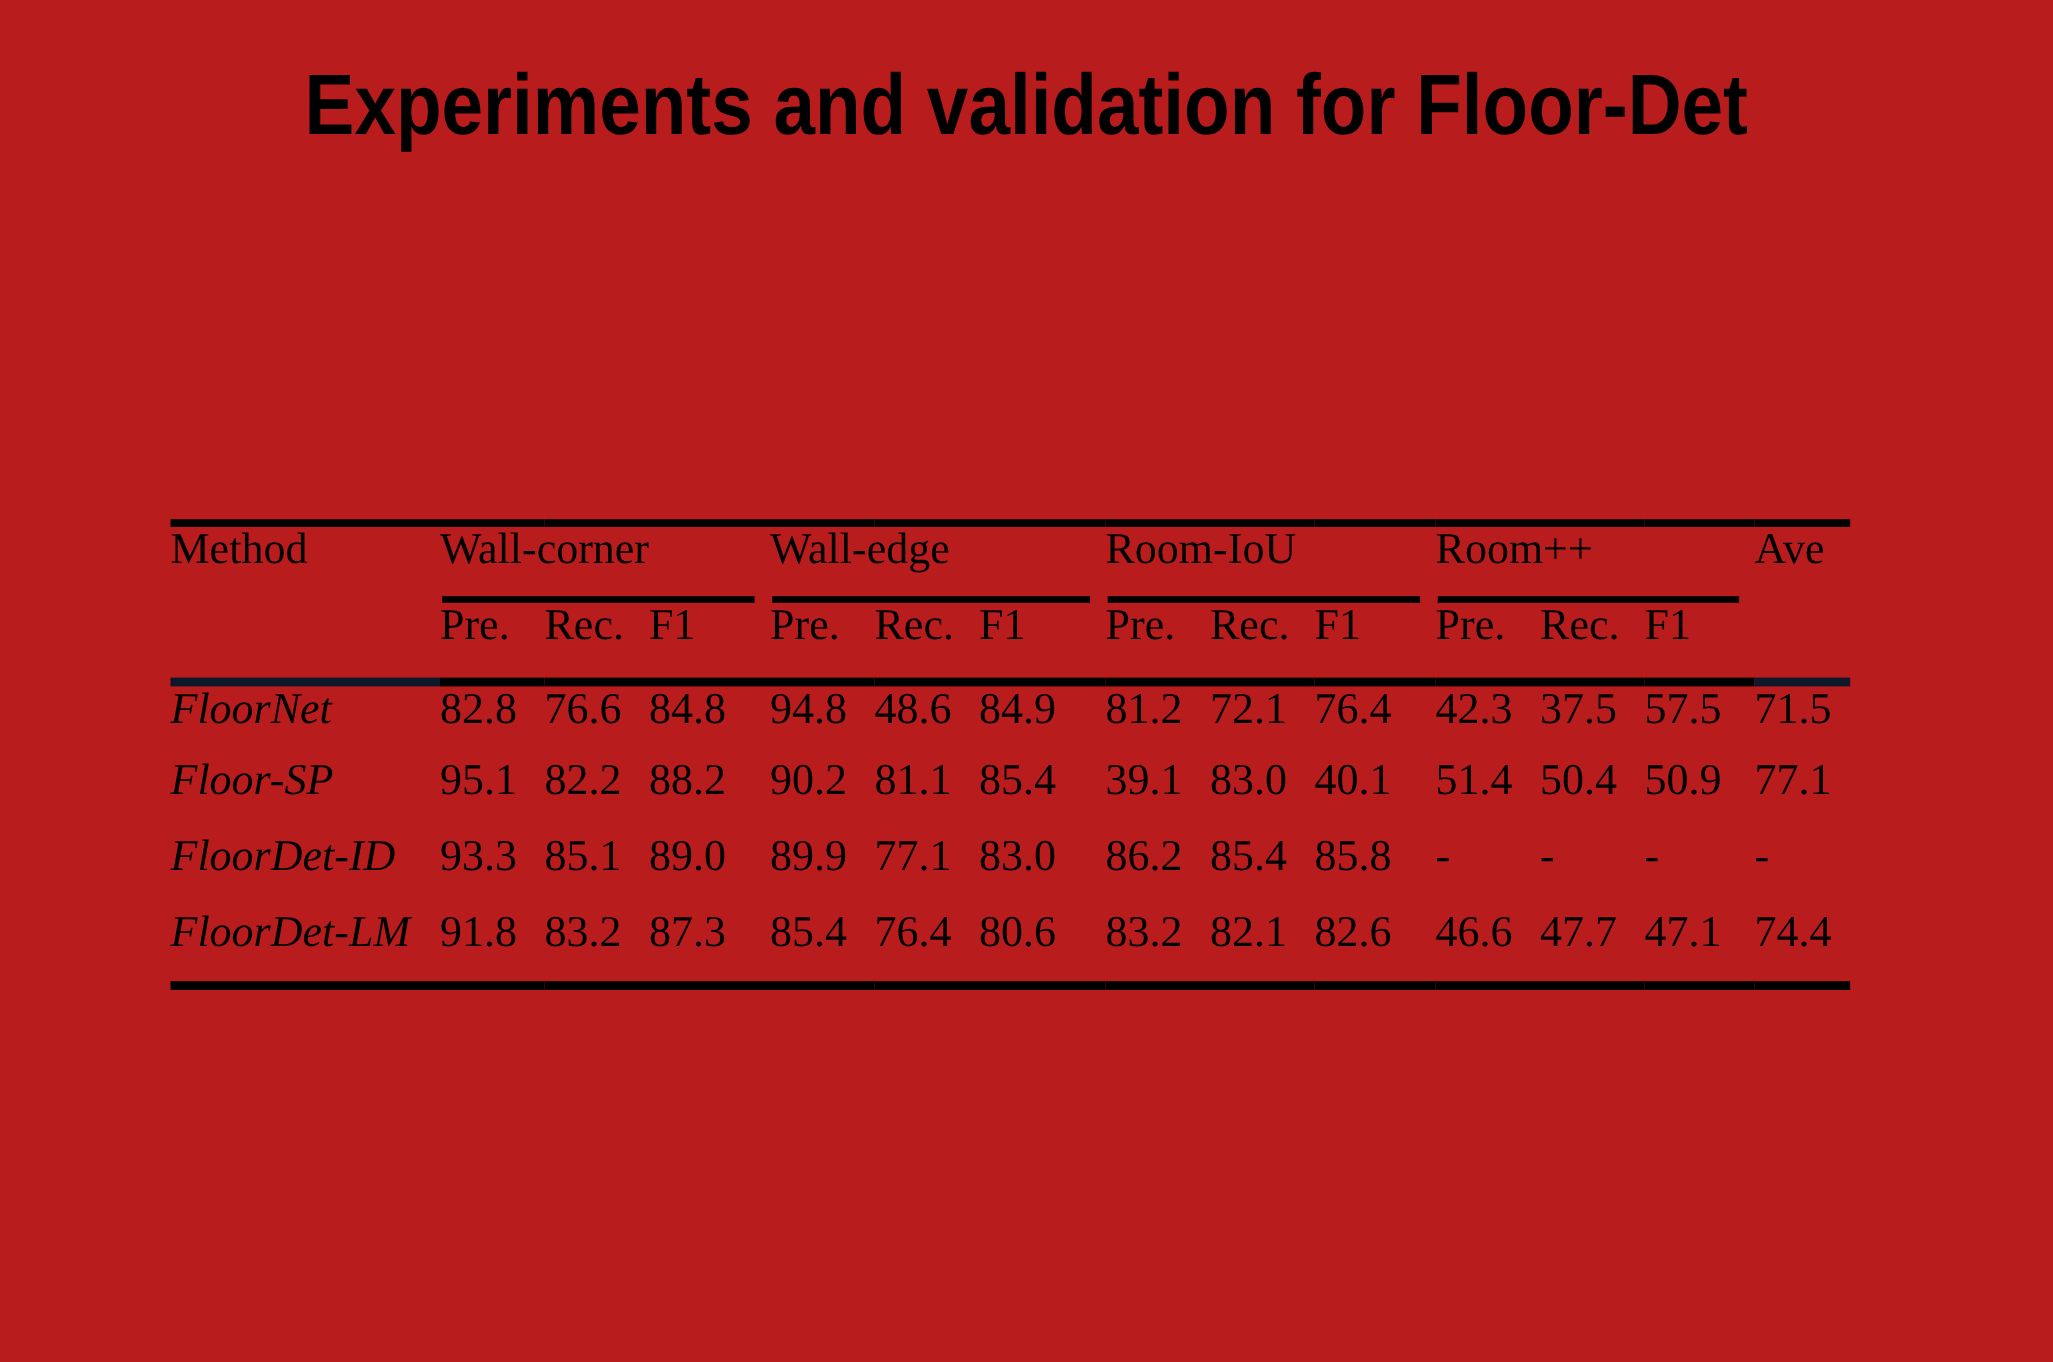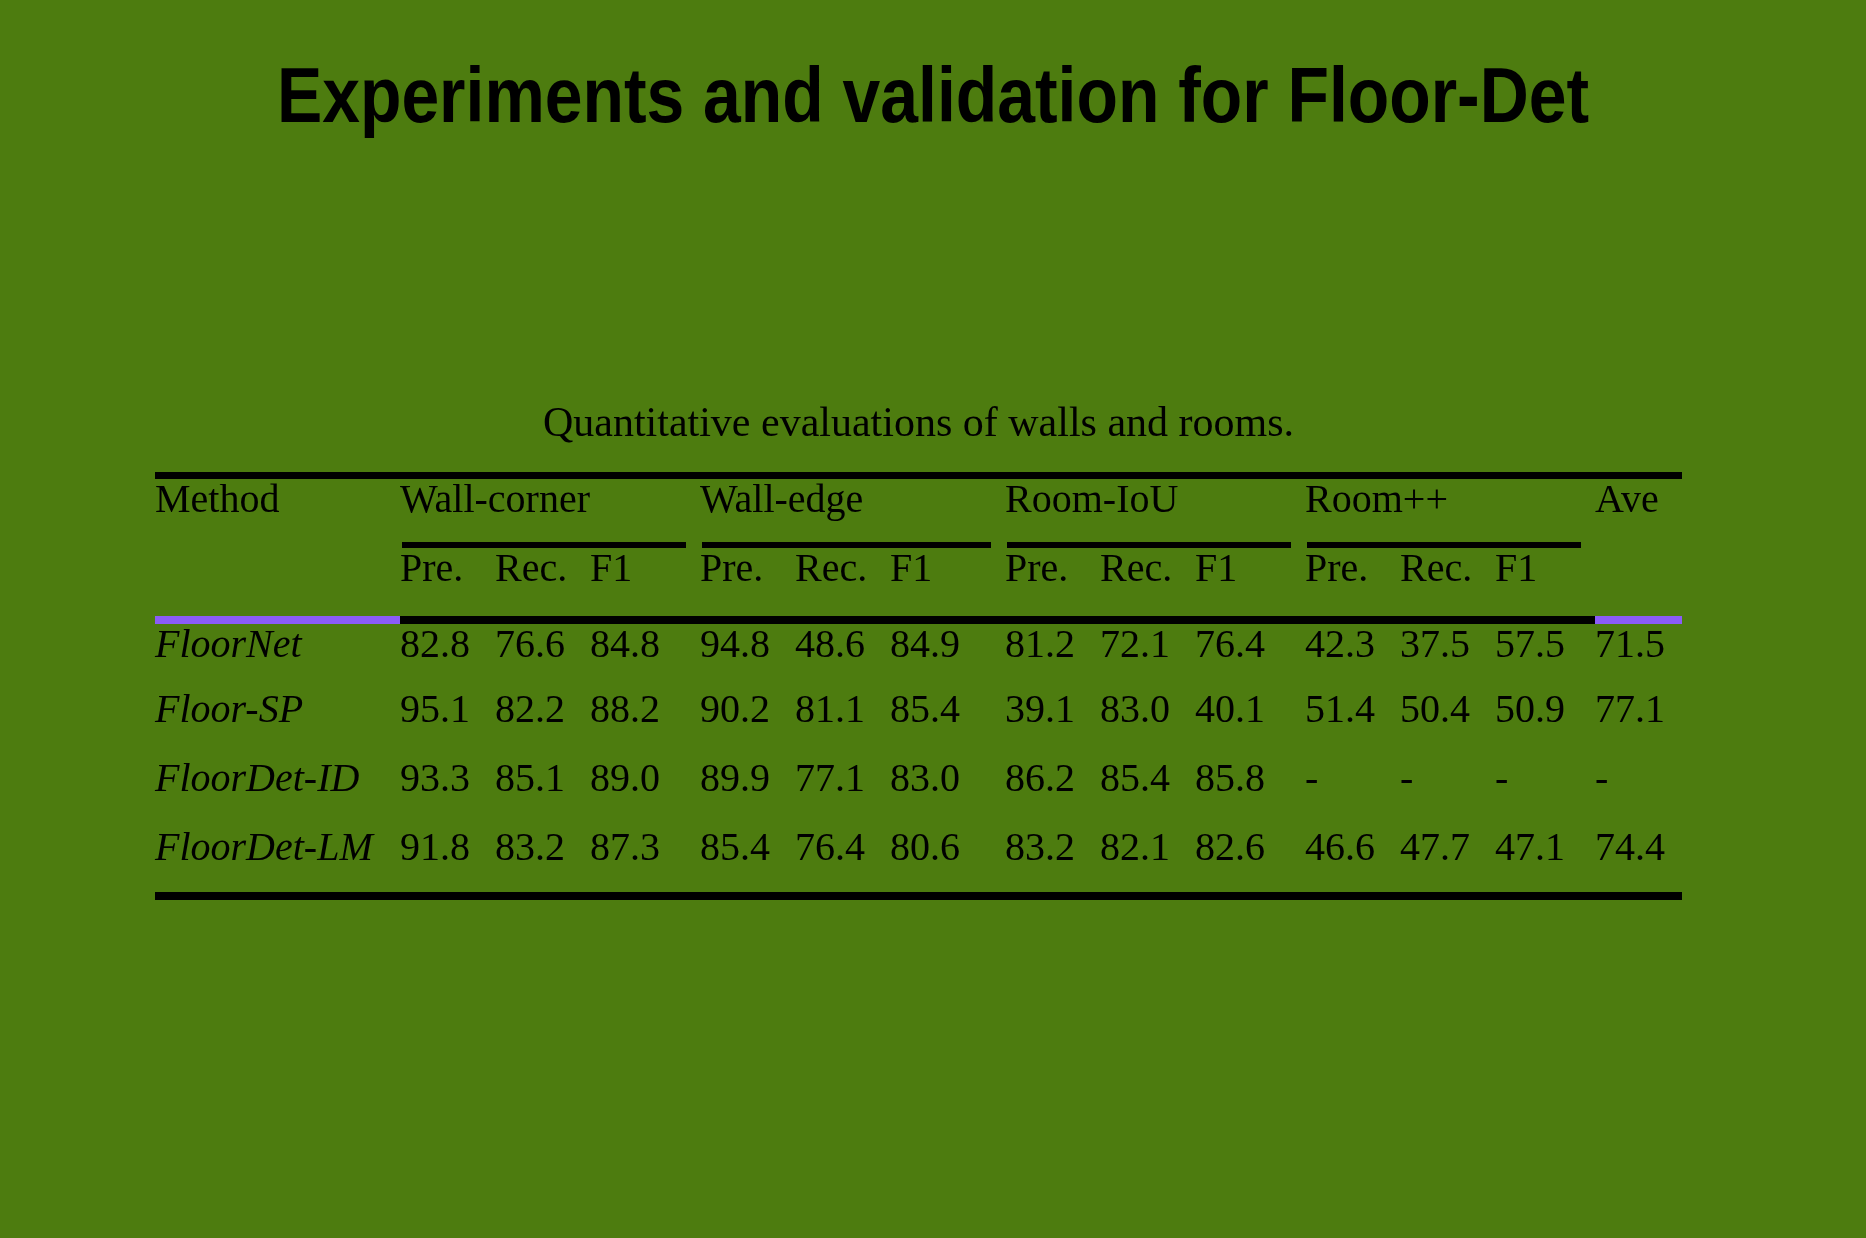--- a/index.html
+++ b/index.html
@@ -4,21 +4,21 @@
 <style>
   html, body {
     margin: 0;
     padding: 0;
     background: #ffffff;
   }
   .slide {
     position: relative;
     width: 1866px;
     height: 1238px;
-    background: #4d7c0f;
+    background: #b91c1c;
     color: #000000;
     overflow: hidden;
     font-family: "Liberation Serif", serif;
   }
   .slide-title {
     position: absolute;
     top: 56px;
     left: 0;
     right: 0;
     text-align: center;
@@ -77,41 +77,40 @@
     background: #000000;
   }
   th.sub {
     padding-top: 4px;
     padding-left: 10px;
     border-bottom: 8px solid #000000;
   }
   th.span2 {
     vertical-align: middle;
     padding-bottom: 18px;
-    border-bottom: 8px solid #8b5cf6;
+    border-bottom: 8px solid #0f172a;
   }
   th.method-h { padding-left: 6px; }
   th.ave-h    { padding-left: 4px; }
 
   td.method {
     font-style: italic;
     padding-left: 6px;
   }
   td.val { padding-left: 10px; }
   td.ave { padding-left: 4px; }
   tbody tr:last-child td { border-bottom: 8px solid #000000; margin-left: 36px; }
 </style>
 </head>
 <body>
 
 <div class="slide">
 
   <div class="slide-title">Experiments and validation for Floor-Det</div>
 
-  <div class="table-caption">Quantitative evaluations of walls and rooms.</div>
 
   <table class="results">
     <colgroup>
       <col style="width:245px">
       <col style="width:95px">
         <col style="width:95px">
         <col style="width:110px">
       <col style="width:95px">
         <col style="width:95px">
         <col style="width:115px">

